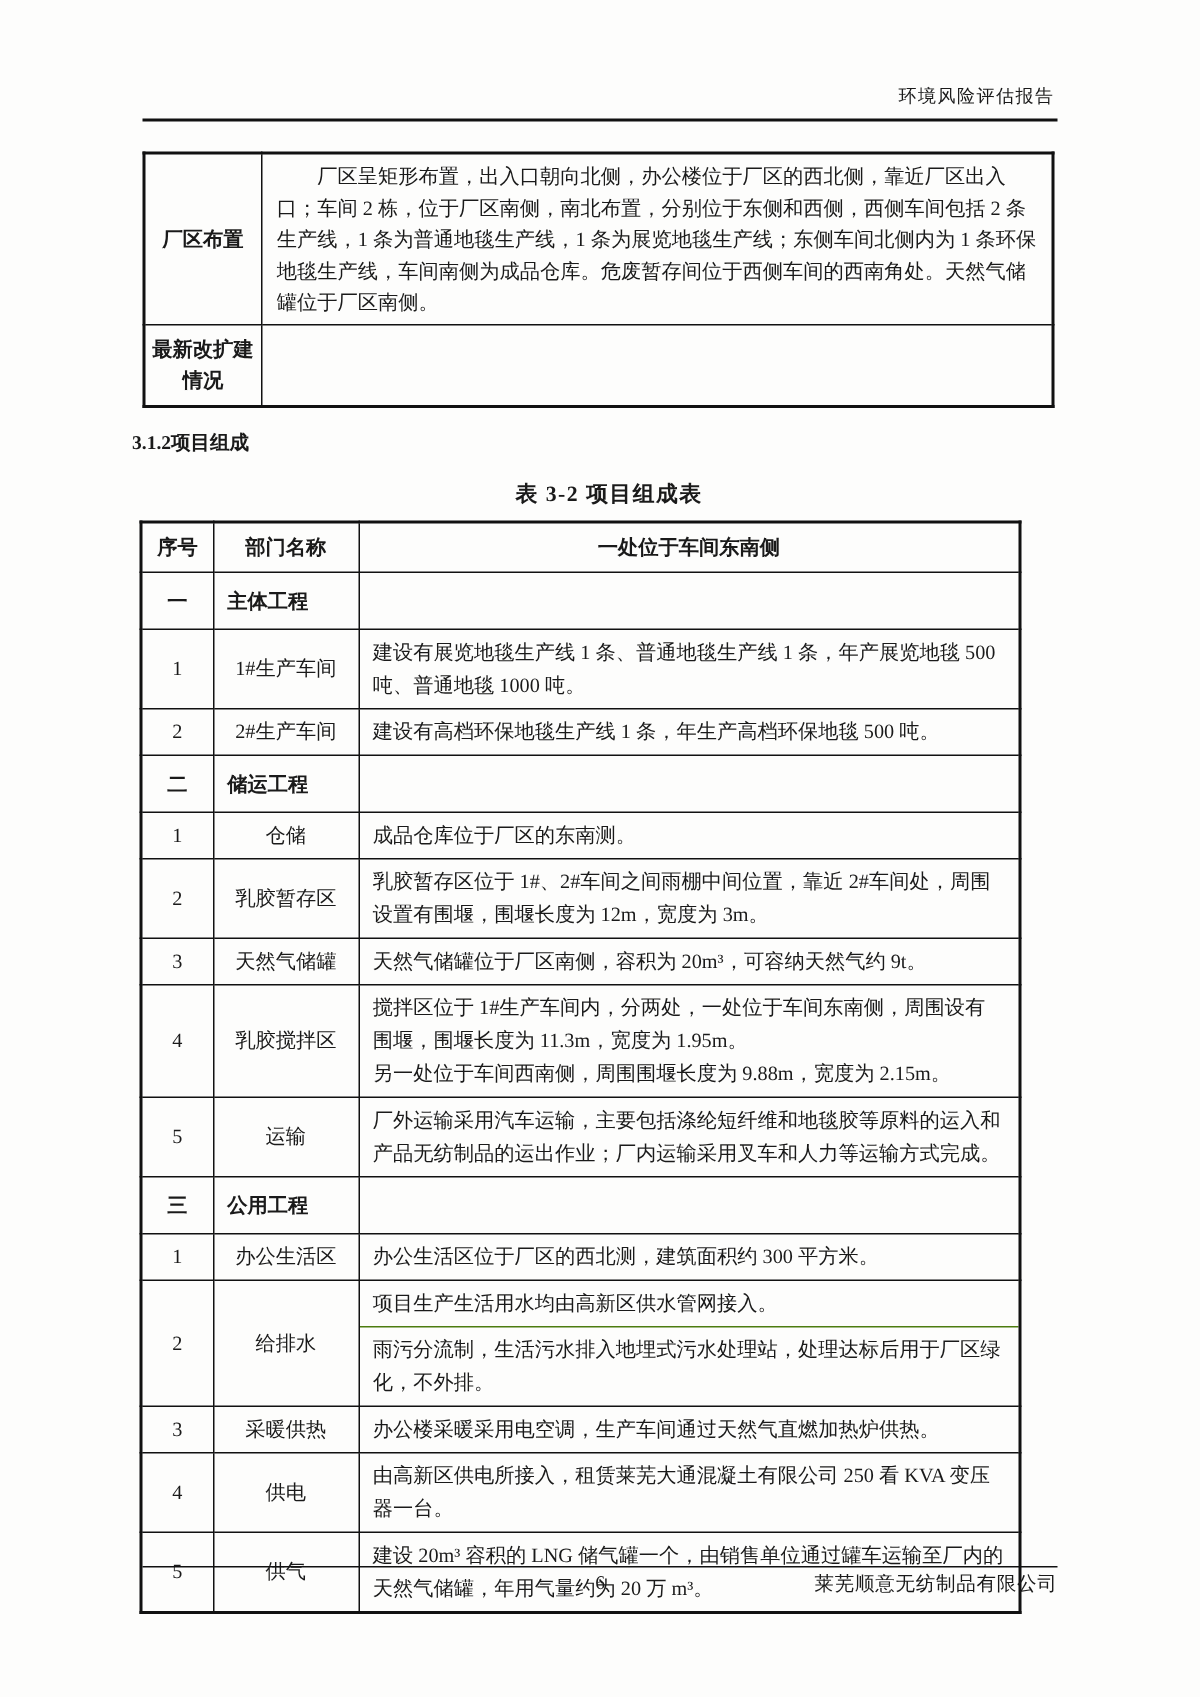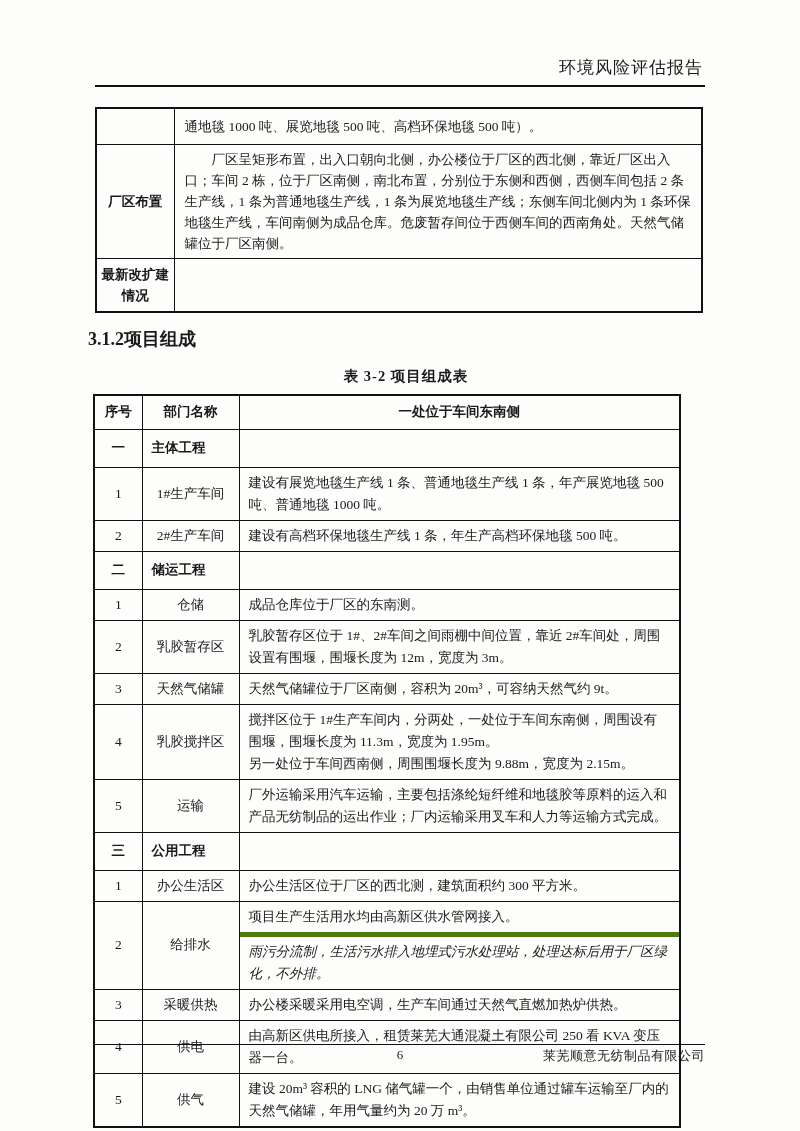--- a/index.html
+++ b/index.html
@@ -9,21 +9,21 @@
     background: #fdfdfc;
     color: #1a1a1a;
     font-family: "Liberation Serif", "DejaVu Serif", serif;
     font-size: 13.5px;
     overflow: hidden;
   }
   
   .header-text {
     margin: 56px 97px 0 0;
     text-align: right;
-    font-size: 17px;
+    font-size: 12px;
     letter-spacing: 1px;
   }
   .header-rule {
     margin: 6px 95px 0 95px;
     border: none;
     border-top: 2px solid #111;
     height: 0;
   }
   
   table { border-collapse: collapse; table-layout: fixed; }
@@ -43,21 +43,21 @@
     font-weight: bold;
     padding: 4px 4px;
   }
   .cont-table .content-cell { padding: 4px 10px 4px 10px; }
   .cont-table .row-tail td { height: 36px; }
   .cont-table .row-last td { height: 54px; }
   .indent-first { text-indent: 2em; }
   
   .section-heading {
     margin: 14px 0 0 88px;
-    font-size: 18px;
+    font-size: 13px;
     font-weight: bold;
   }
   .table-title {
     margin: 16px 0 8px 0;
     text-align: center;
     font-size: 14.5px;
     font-weight: bold;
     letter-spacing: 1px;
     padding-left: 12px;
   }
@@ -74,21 +74,21 @@
   }
   .main-table th { font-weight: bold; height: 34px; padding: 2px 4px; }
   .col-no { width: 48px; }
   .col-dept { width: 97px; }
   .c-no, .c-dept { text-align: center; padding: 4px 3px; }
   .c-content { text-align: left; padding: 4px 9px; }
   .section-row td { height: 38px; font-weight: bold; }
   .section-row .c-dept { text-align: left; padding-left: 9px; }
   .c-content.no-pad { padding: 0; }
   .sub { padding: 4px 9px; }
-  .sub-divider { border-top: 5px solid #4d7c0f; font-style: italic; }
+  .sub-divider { border-top: 1px solid #4d7c0f; }
   
   .footer {
     position: absolute;
     left: 95px;
     right: 95px;
     top: 1044px;
   }
   .footer-rule { border: none; border-top: 1.5px solid #111; height: 0; }
   .footer-line { position: relative; height: 20px; font-size: 13px; }
   .footer-page {
@@ -101,24 +101,20 @@
   }
 </style>
 </head>
 <body>
 
 <div class="header-text">环境风险评估报告</div>
 <hr class="header-rule">
 
 <table class="cont-table">
   <tbody>
-    <tr class="row-tail">
-      <td class="label-cell"></td>
-      <td class="content-cell">通地毯 1000 吨、展览地毯 500 吨、高档环保地毯 500 吨）。</td>
-    </tr>
     <tr>
       <td class="label-cell">厂区布置</td>
       <td class="content-cell">
         <div class="indent-first">厂区呈矩形布置，出入口朝向北侧，办公楼位于厂区的西北侧，靠近厂区出入口；车间 2 栋，位于厂区南侧，南北布置，分别位于东侧和西侧，西侧车间包括 2 条生产线，1 条为普通地毯生产线，1 条为展览地毯生产线；东侧车间北侧内为 1 条环保地毯生产线，车间南侧为成品仓库。危废暂存间位于西侧车间的西南角处。天然气储罐位于厂区南侧。</div>
       </td>
     </tr>
     <tr class="row-last">
       <td class="label-cell">最新改扩建情况</td>
       <td class="content-cell"></td>
     </tr>

